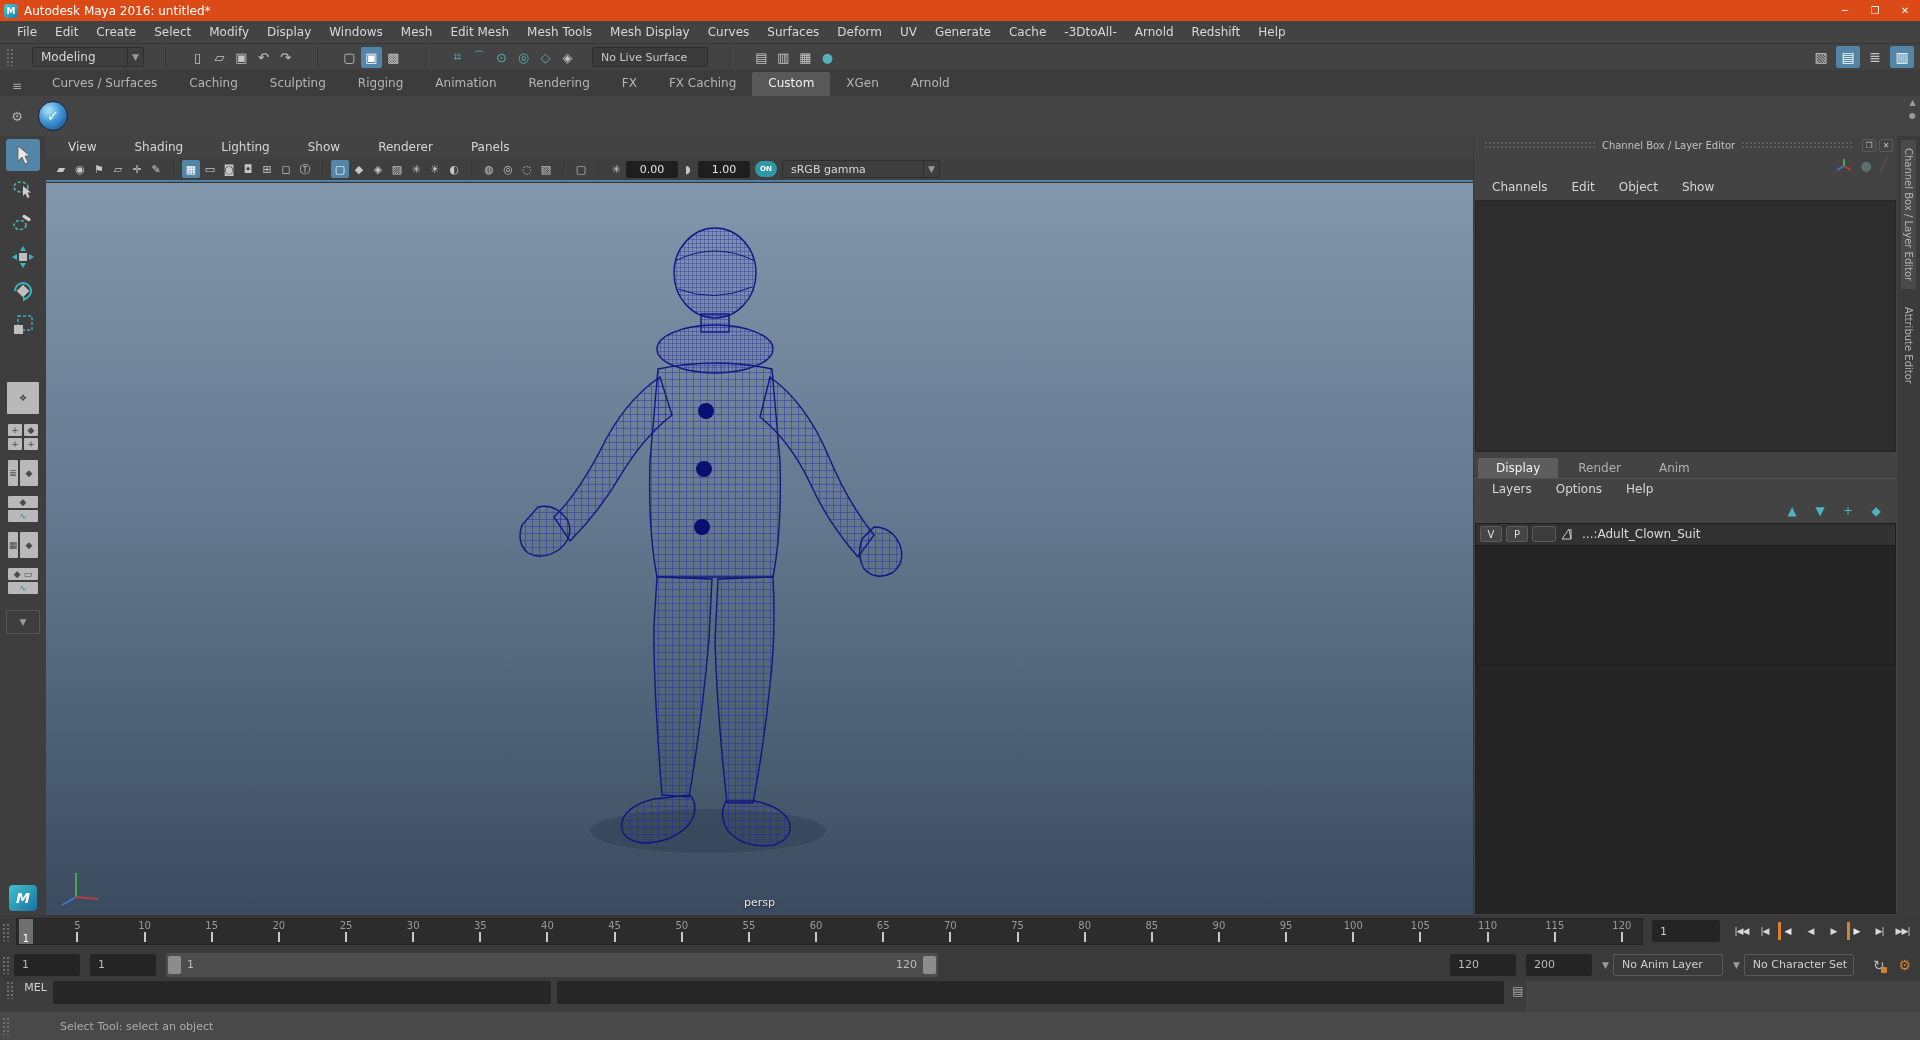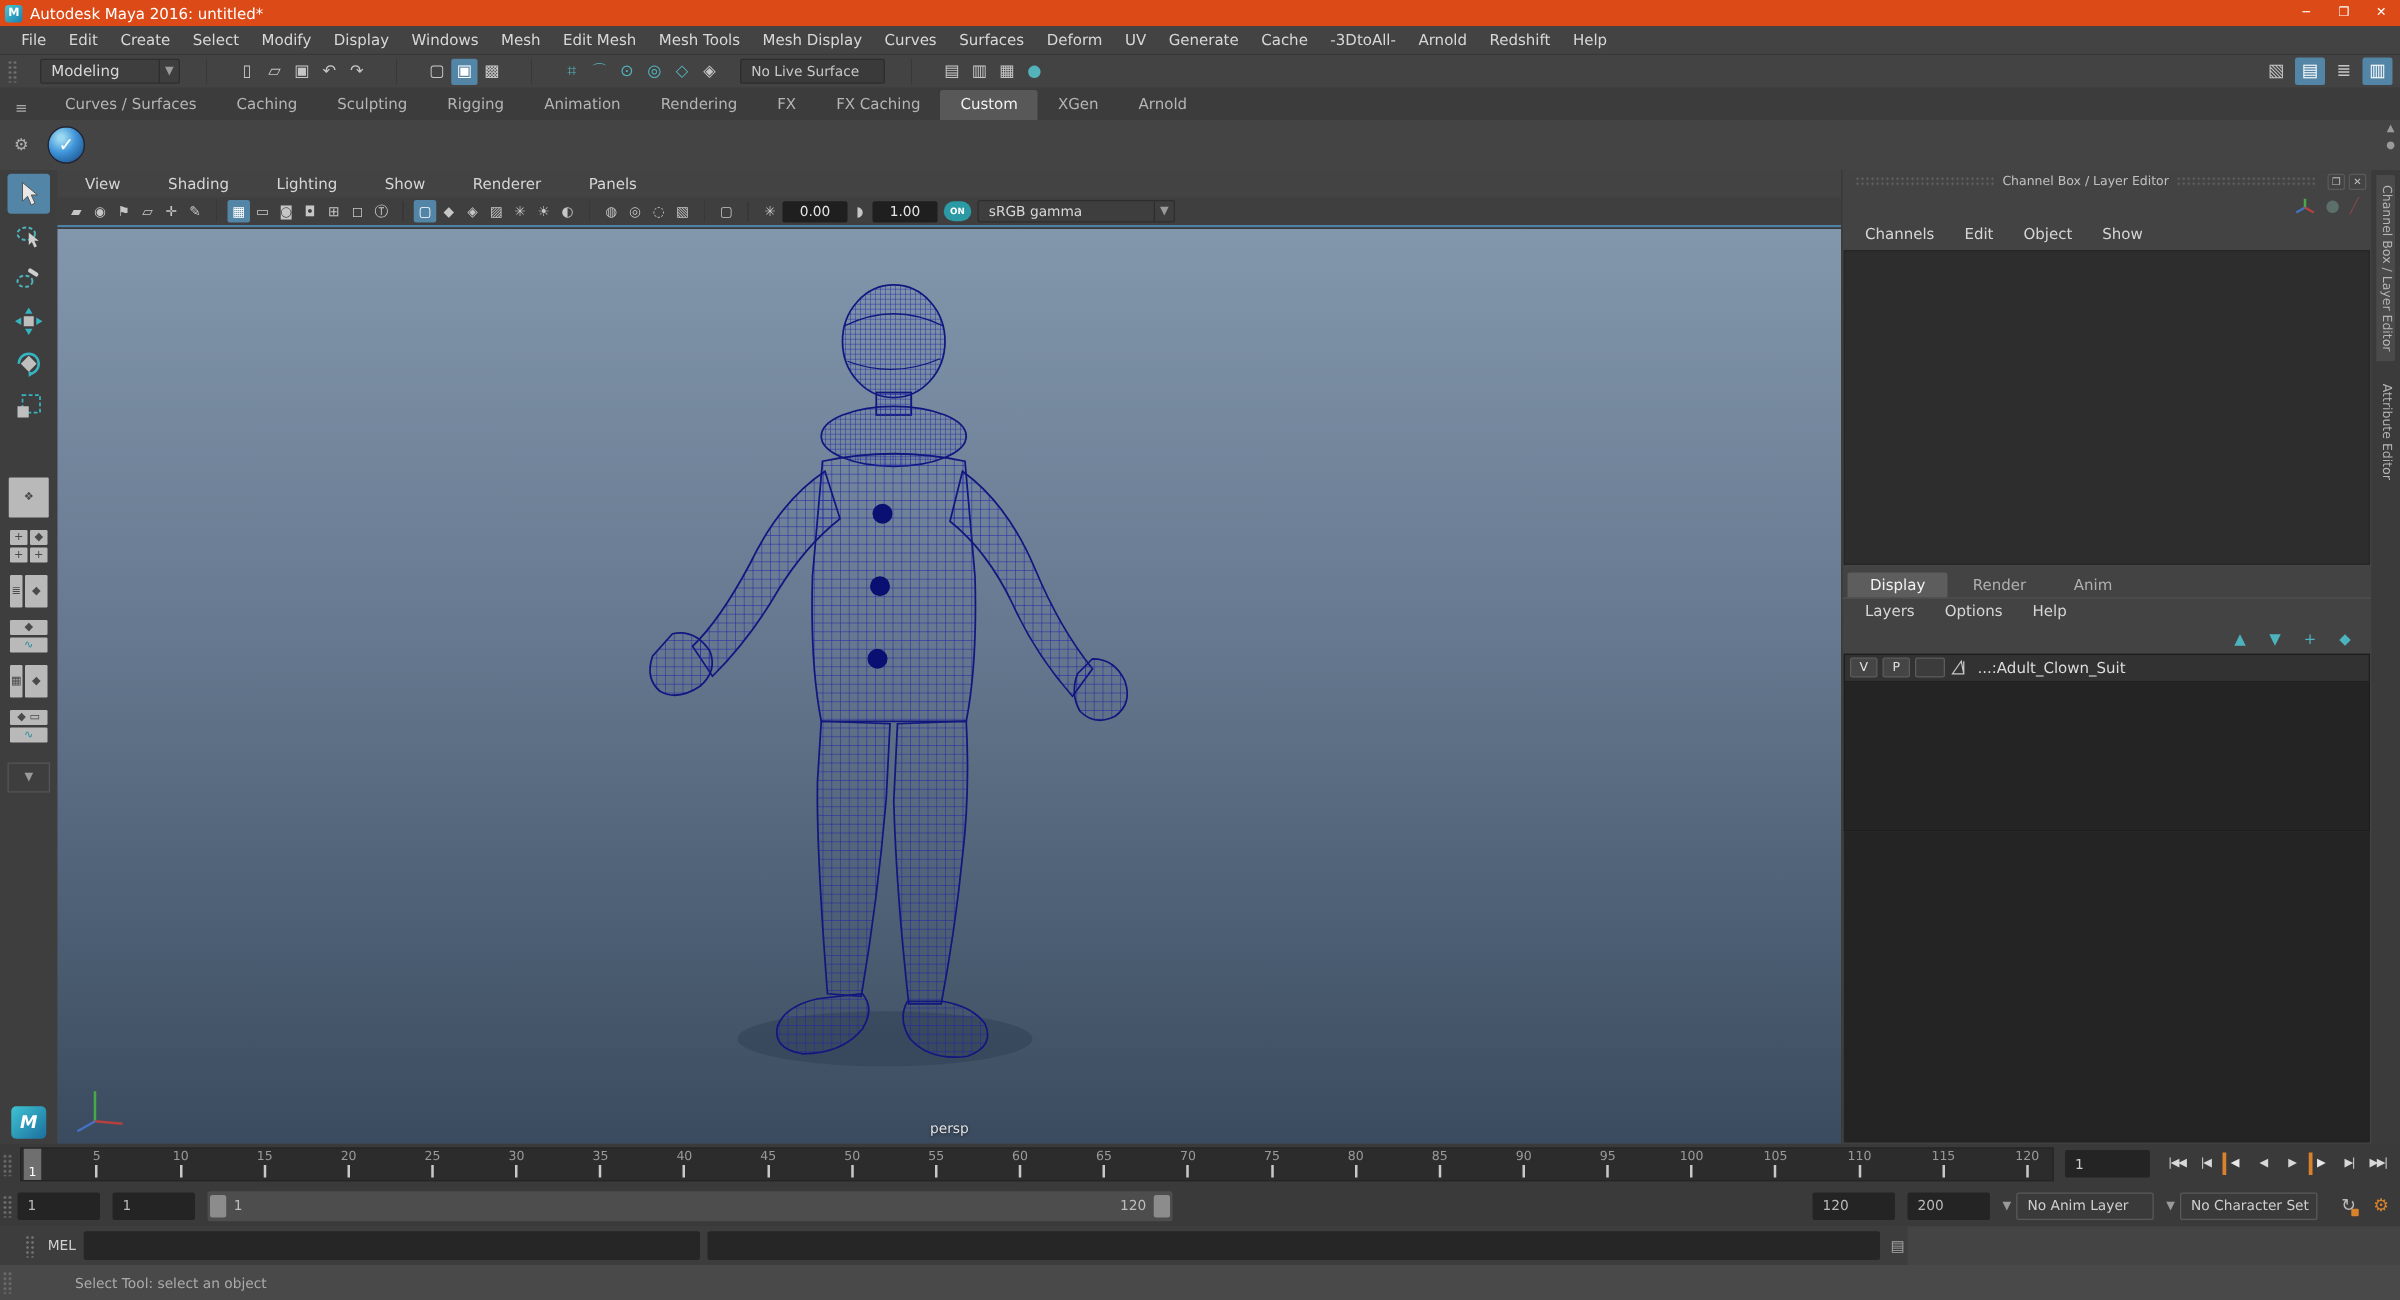--- a/index.html
+++ b/index.html
@@ -124,21 +124,21 @@
   .range-label { font-size:11px; color:#bdbdbd; padding:0 4px; }
   .range-label.end { margin-left:auto; }
   .range-gap { width:500px; }
   .anim-dd { display:flex; align-items:center; margin-right:10px; }
   .anim-dd .tri { color:#9a9a9a; font-size:9px; margin-right:4px; }
   .anim-dd .box { width:110px; height:22px; border:1px solid #5a5a5a; border-radius:2px; display:flex; align-items:center; padding-left:8px; font-size:11px; color:#cfcfcf; }
   .rb-icon { position:relative; width:22px; height:22px; display:flex; align-items:center; justify-content:center; color:#b9b9b9; font-size:14px; margin-left:4px; }
   .rb-icon .orange-dot { position:absolute; right:3px; bottom:3px; width:6px; height:6px; background:#d8822c; border-radius:1px; }
 
   
-  .melbar { position:absolute; left:0; top:981px; width:1526px; height:31px; background:#3d3d3d; display:flex; align-items:center; padding-left:20px; }
+  .melbar { position:absolute; left:0; top:981px; width:1526px; height:31px; background:#3d3d3d; display:flex; padding-left:6px; }
   .mel-label { width:44px; text-align:center; font-size:11px; color:#d0d0d0; }
   .mel-input { width:618px; height:23px; background:#262626; border:none; border-radius:2px; color:#ddd; font-size:11px; padding:0 8px; font-family:"DejaVu Sans Mono",monospace; }
   .mel-result { width:1184px; height:23px; background:#262626; border-radius:2px; margin-left:6px; }
   .mel-icon { width:20px; height:20px; margin-left:6px; display:flex; align-items:center; justify-content:center; color:#a8a8a8; font-size:12px; }
   .helpbar { position:absolute; left:0; top:1012px; width:1920px; height:28px; background:#494949; display:flex; align-items:center; padding-left:2px; }
   .help-text { font-size:11px; color:#ababab; margin-left:46px; }
 </style>
 </head>
 <body>
 

